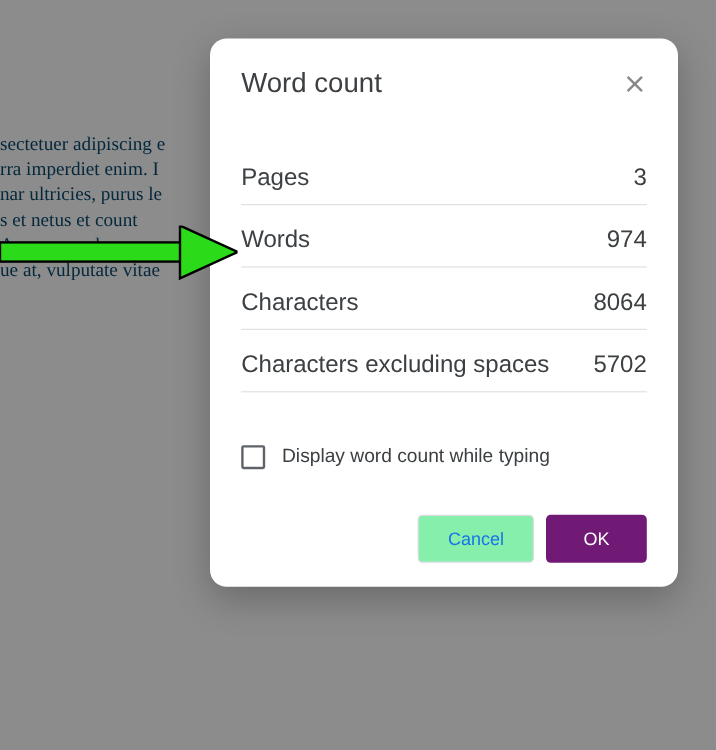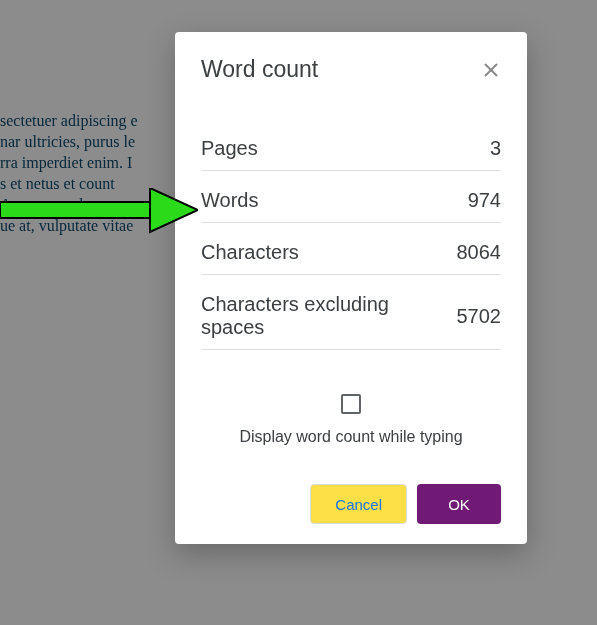--- a/index.html
+++ b/index.html
@@ -26,23 +26,23 @@
       font-family: "Times New Roman", serif;
       font-size: 16px;
       line-height: 21px;
       z-index: 1;
       white-space: nowrap;
     }
     .dialog {
       position: absolute;
       top: 32px;
       left: 175px;
-      width: 352px;
+      width: 390px;
       background: #fff;
-      border-radius: 4px;
+      border-radius: 14px;
       box-shadow: 0 10px 30px rgba(0,0,0,0.25);
       z-index: 3;
       padding: 24px 26px 20px;
     }
     .dialog-header {
       display: flex;
       justify-content: space-between;
       align-items: center;
       margin-bottom: 36px;
     }
@@ -68,21 +68,20 @@
       color: #3c4043;
       padding: 18px 0 10px;
       border-bottom: 1px solid #e0e0e0;
     }
     .stat-row:first-of-type { padding-top: 6px; }
     .checkbox-row {
       display: flex;
       align-items: center;
       gap: 14px;
       margin: 44px 0 38px;
-      flex-direction: column;
     }
     .checkbox {
       width: 20px;
       height: 20px;
       border: 2px solid #5f6368;
       border-radius: 2px;
       cursor: pointer;
       flex-shrink: 0;
     }
     .checkbox-label {
@@ -100,21 +99,21 @@
       border-radius: 4px;
       font-size: 15px;
       font-weight: 500;
       cursor: pointer;
       display: flex;
       align-items: center;
       justify-content: center;
       border: none;
     }
     .btn-cancel {
-      background: #fde047;
+      background: #86efac;
       color: #1a73e8;
       border: 1px solid #dadce0;
     }
     .btn-ok {
       background: #701a75;
       color: #fff;
       min-width: 84px;
     }
     .arrow {
       position: absolute;
@@ -122,22 +121,22 @@
       left: 0;
       z-index: 4;
       pointer-events: none;
     }
   </style>
 </head>
 <body>
 
 <div class="doc-text">
   <div>sectetuer adipiscing e</div>
+  <div>rra imperdiet enim. I</div>
   <div>nar ultricies, purus le</div>
-  <div>rra imperdiet enim. I</div>
   <div>s et netus et count</div>
   <div>Aenean nec lorem</div>
   <div>ue at, vulputate vitae</div>
 </div>
 
 <div class="overlay"></div>
 
 <div class="dialog">
   <div class="dialog-header">
     <div class="dialog-title">Word count</div>

